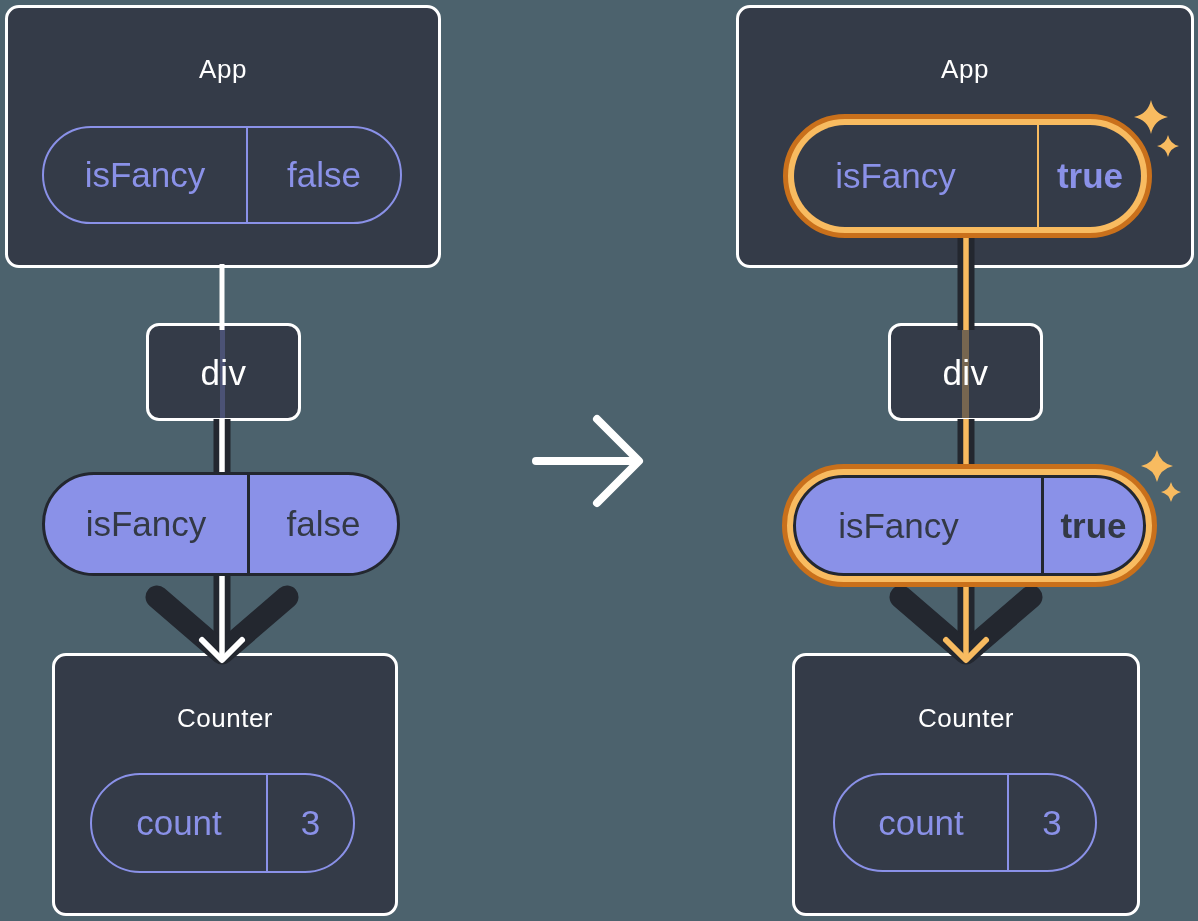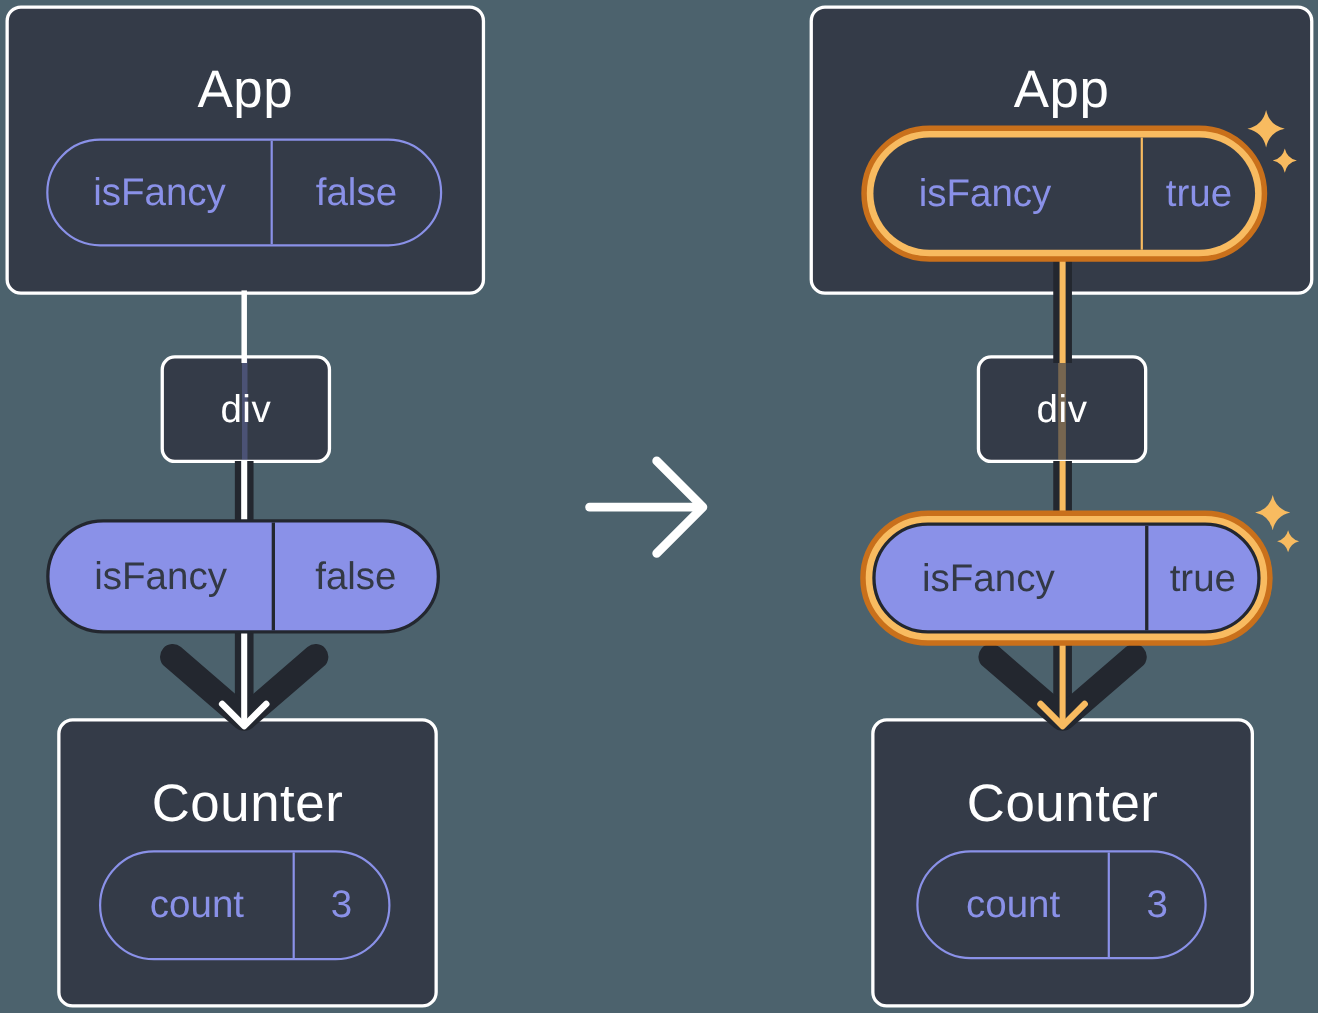--- a/index.html
+++ b/index.html
@@ -1,35 +1,35 @@
 <!DOCTYPE html>
 <html><head>
 <meta charset="utf-8">
 <style>
   html,body{margin:0;padding:0;background:#4C626D;}
   .canvas{position:relative;width:1198px;height:921px;background:#4C626D;overflow:hidden;
           font-family:"Liberation Sans","DejaVu Sans",sans-serif;}
   .box{position:absolute;background:#343B48;border:3.5px solid #FFFFFF;border-radius:14px;
        box-sizing:border-box;z-index:1;}
   .box-title{position:absolute;left:0;width:100%;text-align:center;color:#FFFFFF;
-             font-size:48px;font-weight:500;letter-spacing:.5px;}
+             font-size:26px;font-weight:500;letter-spacing:.5px;}
   .pass-line{position:absolute;top:0;height:100%;}
   .pass-purple{width:5px;background:rgba(138,145,232,0.28);}
   .pass-orange{width:7px;background:rgba(248,187,96,0.34);}
   .overlay{position:absolute;left:0;top:0;z-index:2;pointer-events:none;}
   .pill{position:absolute;display:flex;align-items:stretch;box-sizing:border-box;z-index:3;
         border-radius:70px;font-size:35px;}
   .pill-outline{border:2.5px solid #8A91E8;color:#8A91E8;background:transparent;}
   .pill-filled{border:3px solid #23272F;color:#333945;background:#8A91E8;}
   .sec{display:flex;align-items:center;justify-content:center;box-sizing:border-box;}
   .sec.grow{flex:1;}
   .div-purple{border-left:2.5px solid #8A91E8;}
   .div-dark{border-left:3px solid #23272F;}
   .div-orange{border-left:2.5px solid #F8BB60;}
-  .bold{font-weight:normal;margin-left:40px;}
+  .bold{font-weight:bold;margin-left:40px;}
   .ring{position:absolute;box-sizing:border-box;border:5px solid #C9701B;background:#F8BB60;
         padding:6px;border-radius:70px;z-index:3;}
   .ring-inner{display:flex;align-items:stretch;width:100%;height:100%;border-radius:60px;
         box-sizing:border-box;font-size:35px;}
   .ring-dark{background:#343B48;color:#8A91E8;}
   .ring-lav{background:#8A91E8;color:#333945;border:3px solid #23272F;}
 </style>
 </head>
 <body>
 

